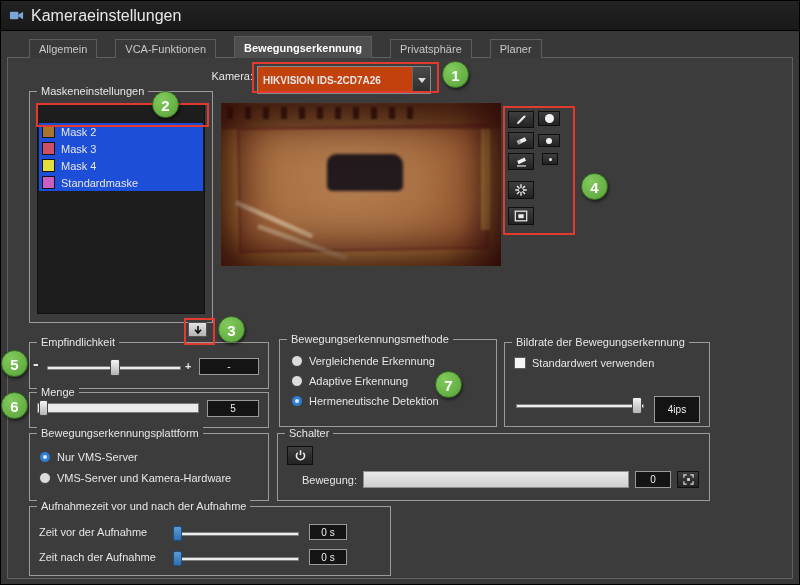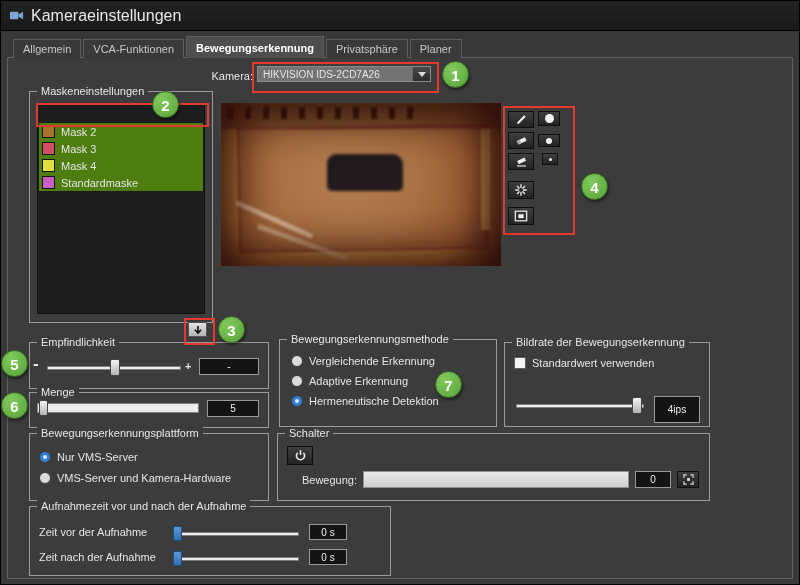--- a/index.html
+++ b/index.html
@@ -4,42 +4,42 @@
 <style>
   html,body{margin:0;padding:0;background:#222;}
   .window{position:relative;width:800px;height:585px;background:#383838;overflow:hidden;
           font-family:"Liberation Sans",sans-serif;color:#e6e6e6;border:1px solid #000;box-sizing:border-box;}
   .titlebar{position:absolute;left:0;top:0;width:800px;height:30px;background:linear-gradient(#232323,#181818);
             display:flex;align-items:center;gap:7px;padding-left:8px;box-sizing:border-box;border-bottom:1px solid #000;}
   .title-text{font-size:16px;color:#e8e8e8;}
   .panel{position:absolute;left:6px;top:56px;width:786px;height:522px;background:#3c3c3c;border:1px solid #606060;box-sizing:border-box;}
   .tabbar{position:absolute;left:12px;top:37px;height:20px;display:flex;align-items:flex-end;z-index:5;}
   .tab{height:18px;padding:0 9px;display:flex;align-items:center;font-size:11px;color:#c8c8c8;
-       background:#393939;border:1px solid #5d5d5d;border-bottom:none;margin-right:2px;cursor:pointer;}
+       background:#393939;border:1px solid #5d5d5d;border-bottom:none;margin-right:2px;cursor:pointer;margin-left:16px;}
   .tab.active{height:21px;background:#4e4e4e;color:#fff;font-weight:bold;}
   .lbl{position:absolute;font-size:11px;white-space:nowrap;}
   .group{position:absolute;border:1px solid #9b9b9b;box-sizing:border-box;}
   .legend{position:absolute;top:-7px;left:7px;background:#3c3c3c;padding:0 4px;font-size:11px;line-height:13px;white-space:nowrap;}
   .valbox{position:absolute;background:#141414;border:1px solid #9a9a9a;color:#eee;font-size:10px;
           display:flex;align-items:center;justify-content:center;box-sizing:border-box;}
   .hl{position:absolute;border:2px solid #e23a2c;pointer-events:none;z-index:40;}
   .badge{position:absolute;width:27px;height:27px;border-radius:50%;
          background:radial-gradient(circle at 35% 30%,#82ca5d,#58a238);border:1px solid #356f20;
          color:#fff;font-size:15px;font-weight:bold;line-height:27px;text-align:center;
          box-shadow:1px 2px 3px rgba(0,0,0,.5);z-index:50;box-sizing:border-box;}
   
-  .combo{position:absolute;left:256px;top:65px;width:174px;height:16px;background:#737373;border:1px solid #8a8a8a;
-         display:flex;align-items:center;box-sizing:border-box;cursor:pointer;}
+  .combo{position:absolute;left:256px;top:65px;width:174px;height:28px;background:#c2410c;border:1px solid #8a8a8a;
+         display:flex;align-items:center;box-sizing:border-box;cursor:pointer;font-weight:bold;}
   .combo-text{flex:1;font-size:10px;padding-left:5px;white-space:nowrap;overflow:hidden;}
   .combo-arrow{width:17px;height:100%;background:linear-gradient(#4a4a4a,#2d2d2d);border-left:1px solid #666;
                display:flex;align-items:center;justify-content:center;}
   .tri-down{width:0;height:0;border-left:4px solid transparent;border-right:4px solid transparent;border-top:5px solid #ddd;}
   
   .masklist{position:absolute;left:36px;top:103px;width:168px;height:210px;background:#1d1d1d;border:1px solid #111;box-sizing:border-box;}
-  .mrow{position:absolute;left:1px;width:164px;height:17px;background:#4d7c0f;display:flex;align-items:center;gap:6px;
+  .mrow{position:absolute;left:1px;width:164px;height:17px;background:#1d4ed8;display:flex;align-items:center;gap:6px;
         padding-left:3px;font-size:11px;box-sizing:border-box;cursor:pointer;}
   .mrow.sel{background:#101010;margin-top:42px;}
   .swatch{width:13px;height:13px;border:1px solid #141414;box-sizing:border-box;flex:0 0 auto;}
   
   .preview{position:absolute;left:220px;top:102px;width:280px;height:163px;overflow:hidden;
            background:radial-gradient(circle at 45% 45%,#e2b368 0%,#d2a055 40%,#b67f3c 70%,#6d452a 92%,#33201a 100%);cursor:crosshair;}
   .pv-vig{position:absolute;inset:0;box-shadow:inset 0 0 42px 16px rgba(45,10,6,.9);}
   .pv-top{position:absolute;left:0;top:0;width:100%;height:26px;background:rgba(70,35,22,.55);
           filter:blur(1px);}
   .pv-marks{position:absolute;left:6px;top:4px;width:70%;height:12px;

